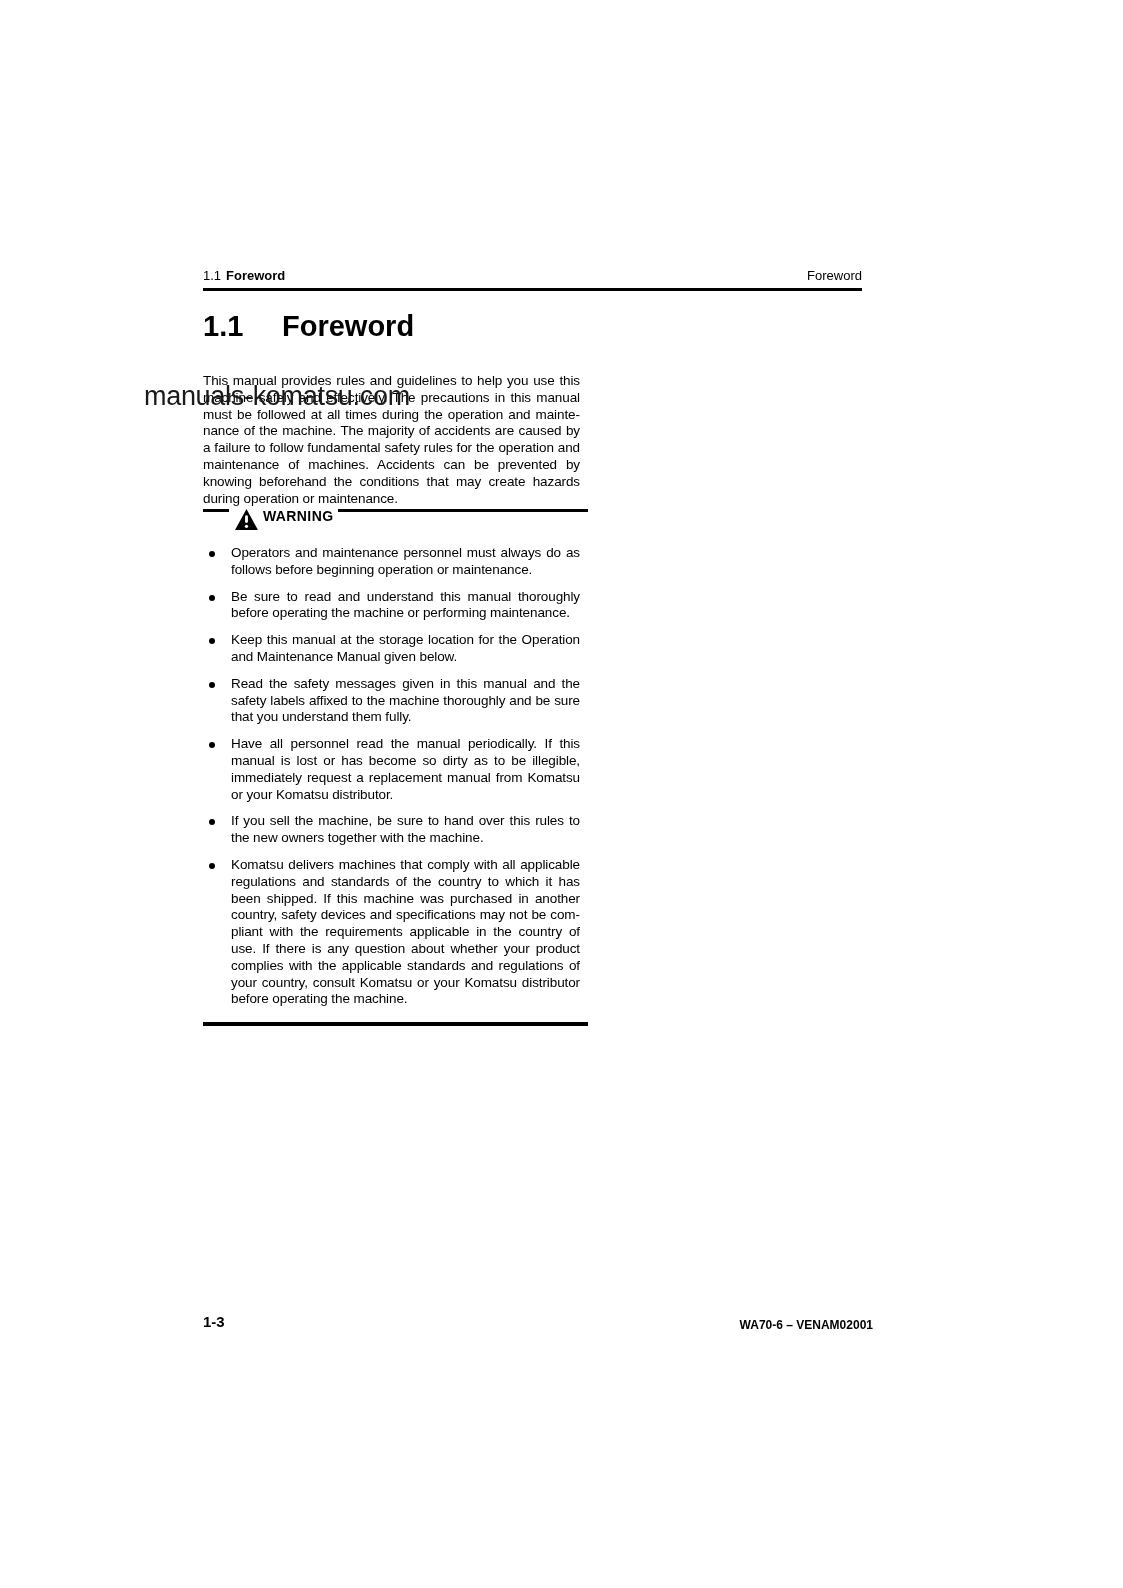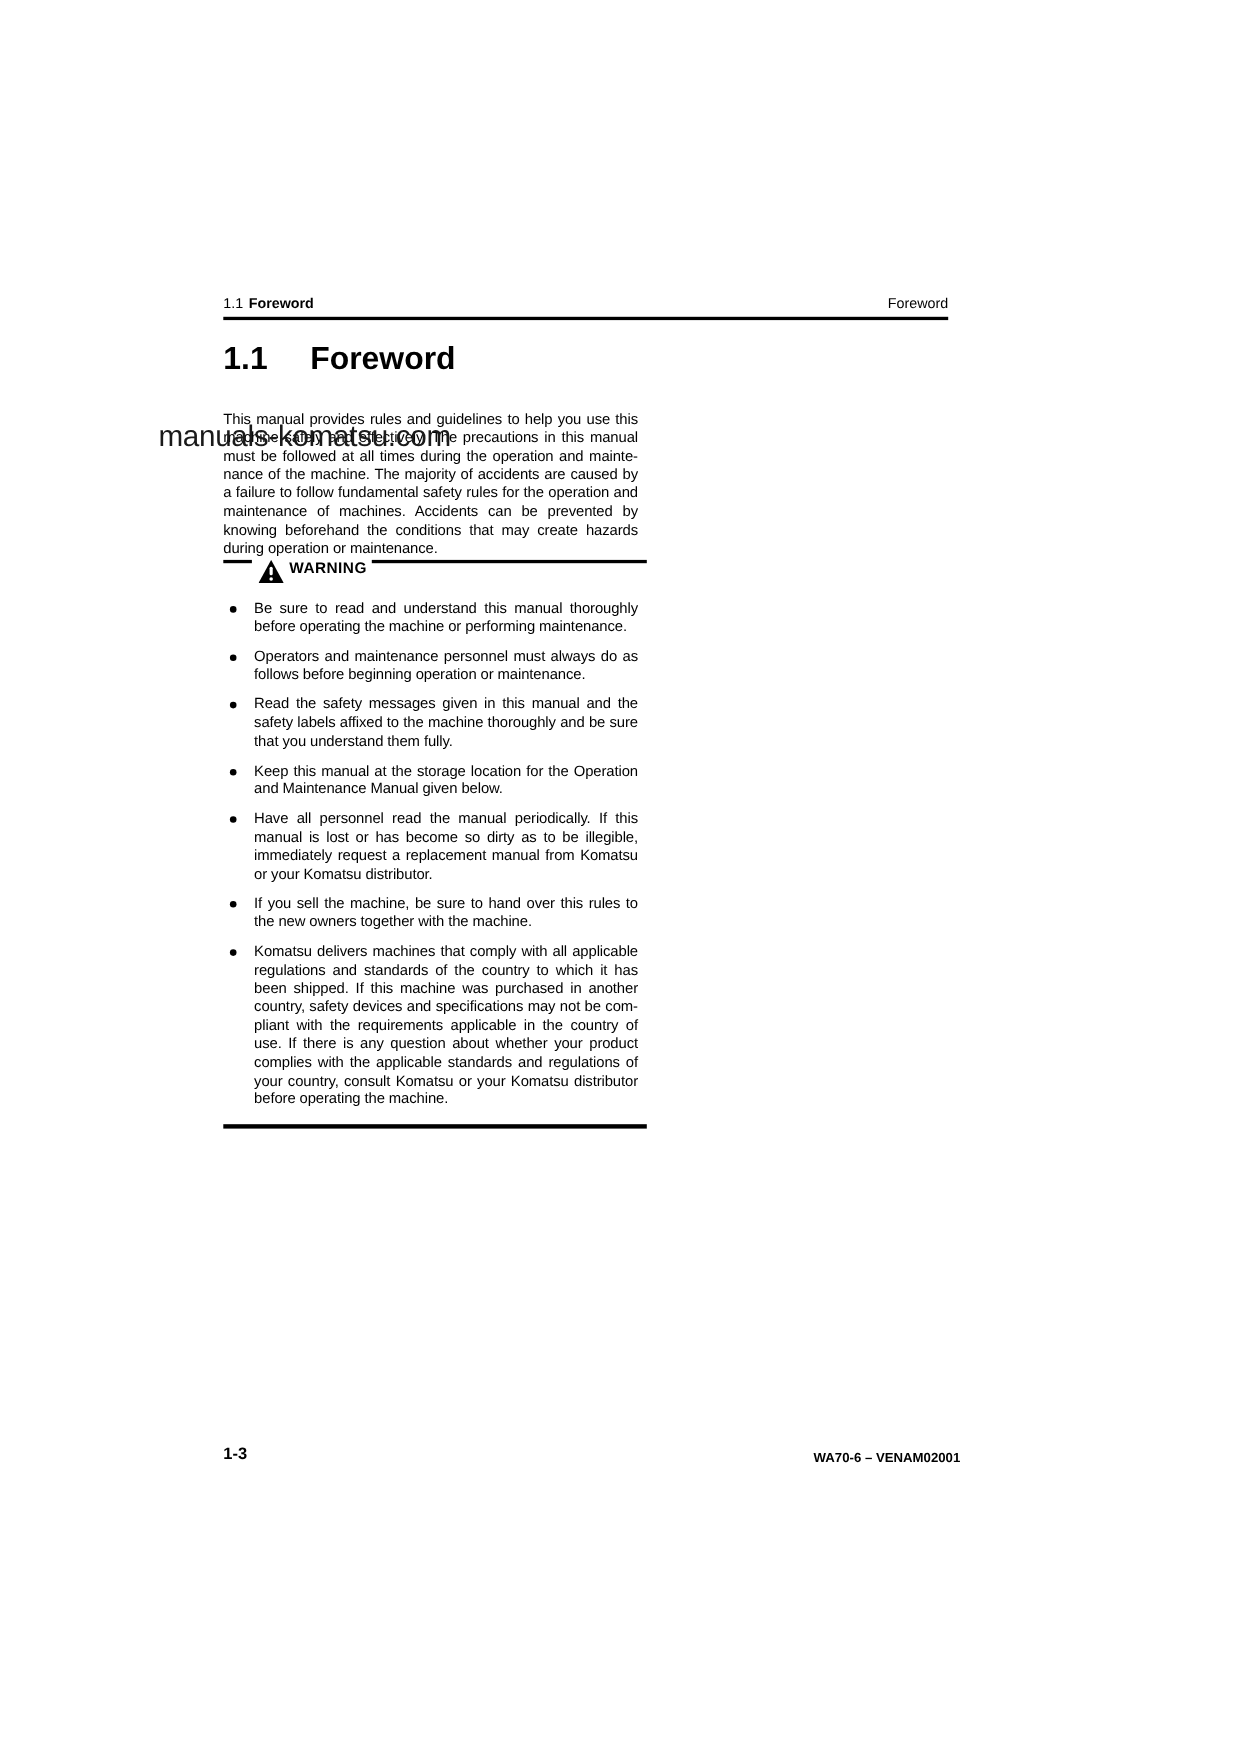--- a/index.html
+++ b/index.html
@@ -211,39 +211,39 @@
     </span>
     <span class="warning-label">WARNING</span>
     <div class="wh-rule-right"></div>
   </div>
 
   <div class="warning-list">
     <div class="warning-item">
       <div class="bullet-col">
           <div class="bullet-dot"></div>
         </div>
+      <div class="warning-item-text">Operators and maintenance personnel must always do as follows before beginning operation or maintenance.</div>
+    </div>
+    <div class="warning-item">
+      <div class="bullet-col">
+          <div class="bullet-dot"></div>
+        </div>
       <div class="warning-item-text">Be sure to read and understand this manual thoroughly before operating the machine or performing maintenance.</div>
     </div>
     <div class="warning-item">
       <div class="bullet-col">
           <div class="bullet-dot"></div>
         </div>
-      <div class="warning-item-text">Operators and maintenance personnel must always do as follows before beginning operation or maintenance.</div>
+      <div class="warning-item-text">Keep this manual at the storage location for the Operation and Maintenance Manual given below.</div>
     </div>
     <div class="warning-item">
       <div class="bullet-col">
           <div class="bullet-dot"></div>
         </div>
       <div class="warning-item-text">Read the safety messages given in this manual and the safety labels affixed to the machine thoroughly and be sure that you understand them fully.</div>
-    </div>
-    <div class="warning-item">
-      <div class="bullet-col">
-          <div class="bullet-dot"></div>
-        </div>
-      <div class="warning-item-text">Keep this manual at the storage location for the Operation and Maintenance Manual given below.</div>
     </div>
     <div class="warning-item">
       <div class="bullet-col">
           <div class="bullet-dot"></div>
         </div>
       <div class="warning-item-text">Have all personnel read the manual periodically. If this man­ual is lost or has become so dirty as to be illegible, immedi­ately request a replacement manual from Komatsu or your Komatsu distributor.</div>
     </div>
     <div class="warning-item">
       <div class="bullet-col">
           <div class="bullet-dot"></div>

